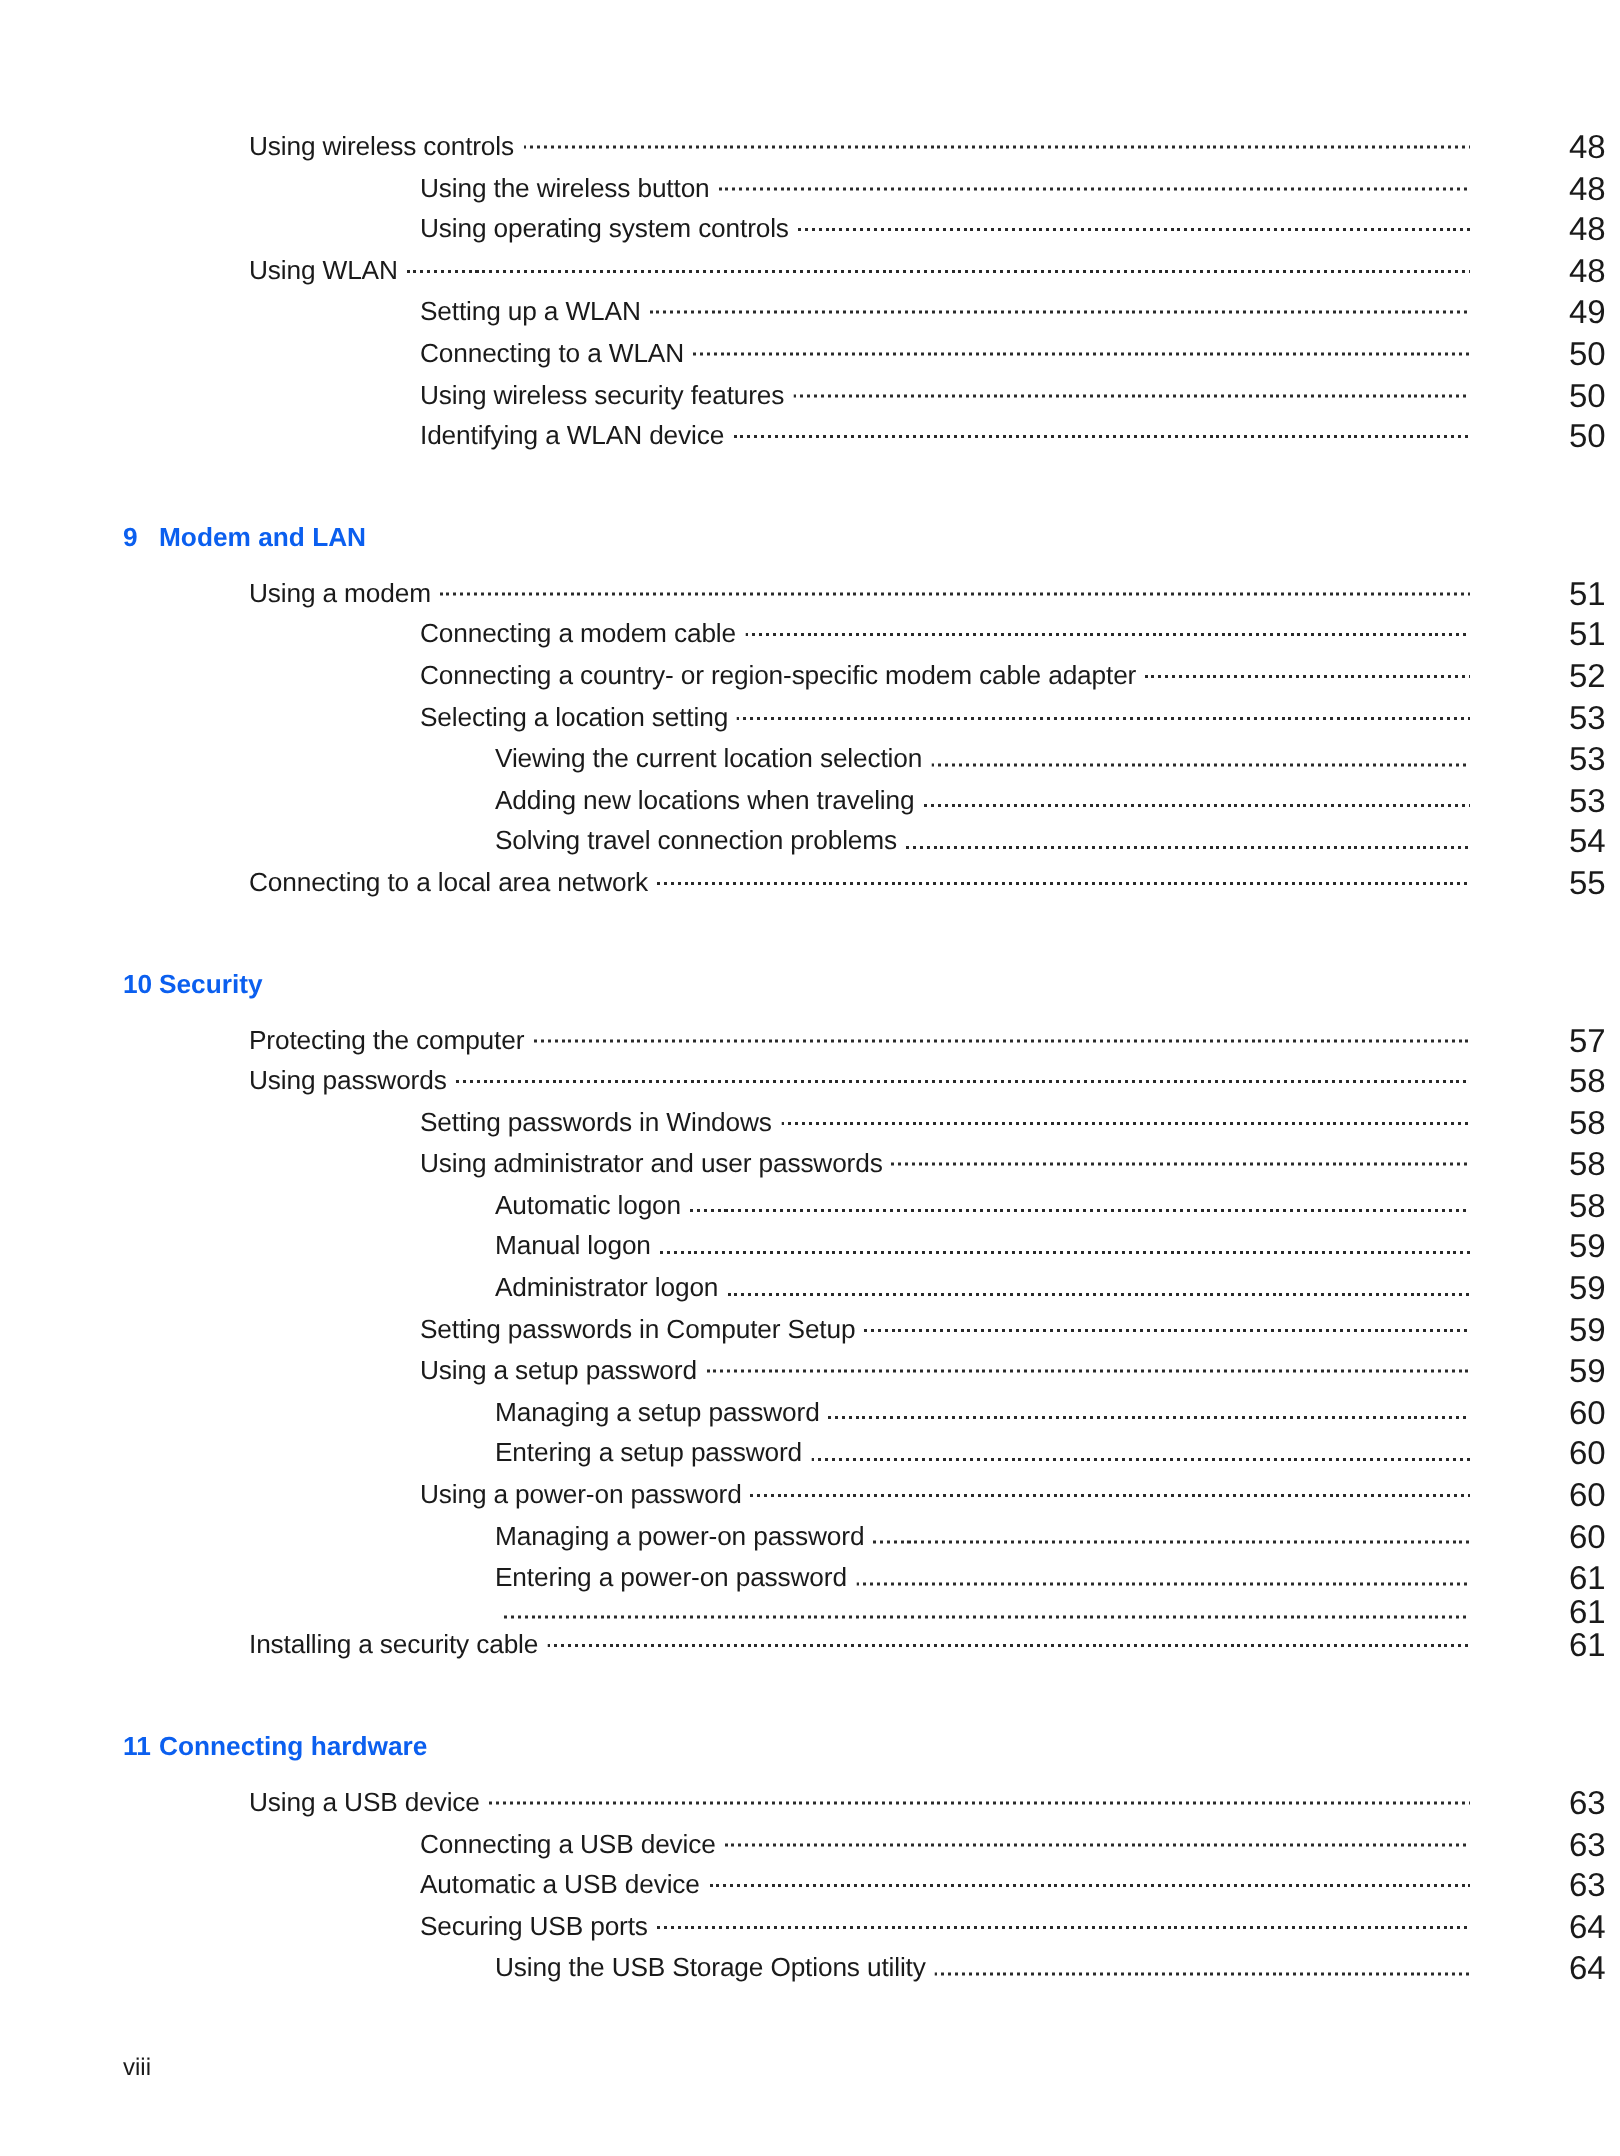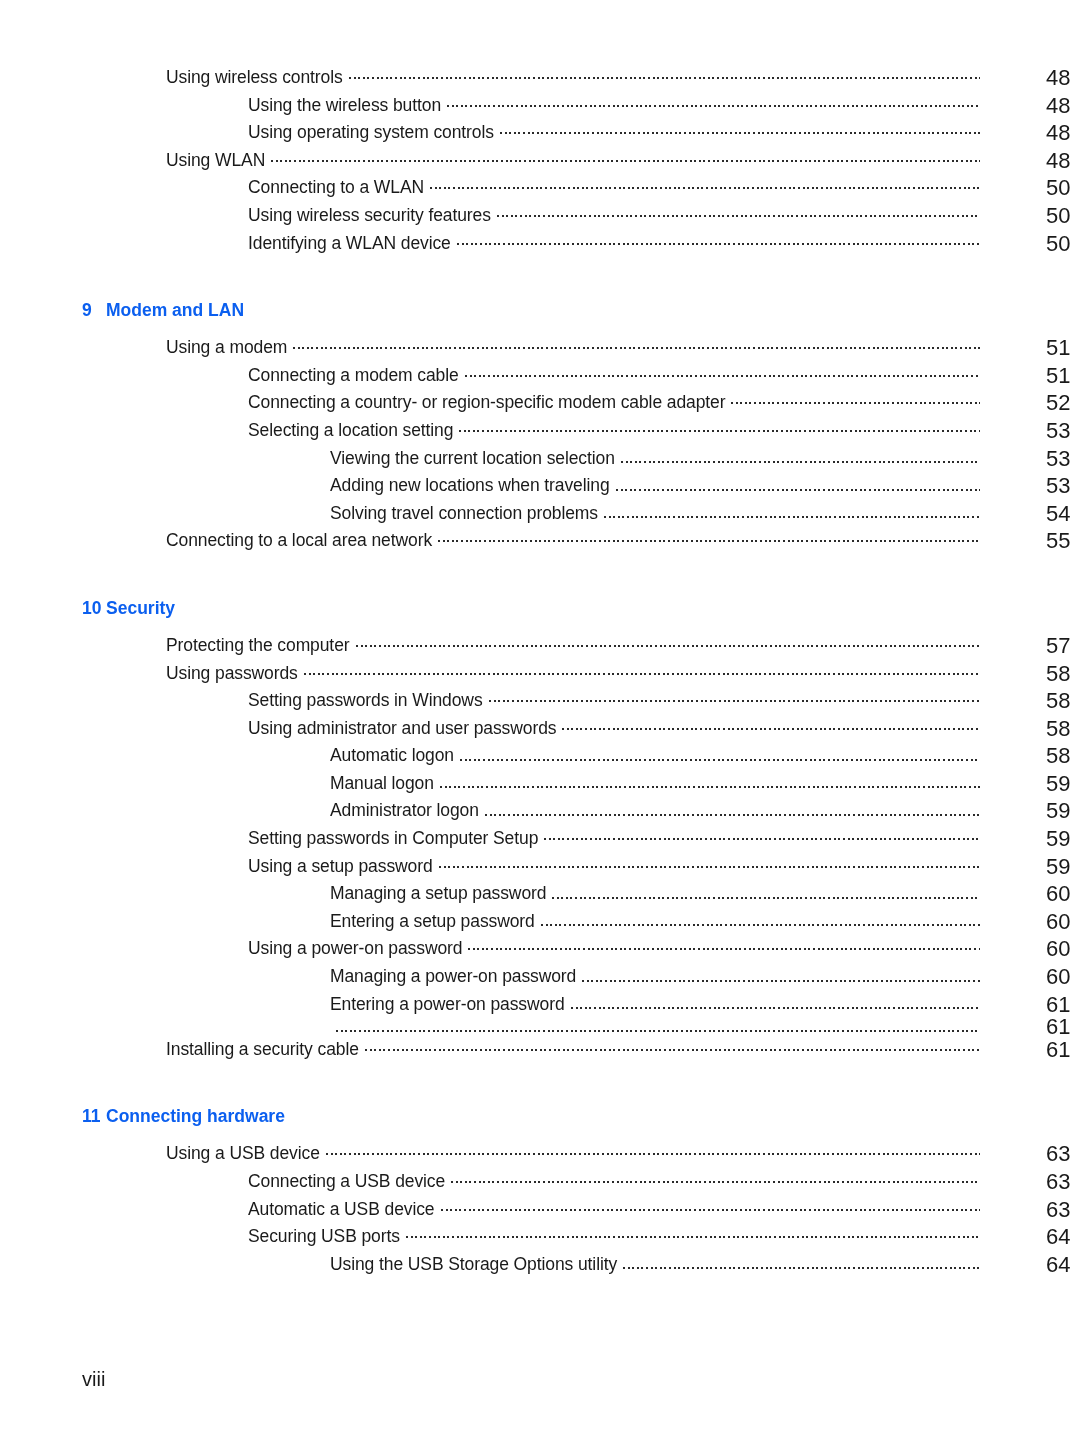--- a/index.html
+++ b/index.html
@@ -14,21 +14,21 @@
     color: #000000;
     position: relative;
     overflow: hidden;
   }
 
   .page {
     position: relative;
     width: 1080px;
     height: 1437px;
     box-sizing: border-box;
-    padding-top: 64px;
+    padding-top: 84px;
   }
 
   
   .toc-entry {
     display: flex;
     align-items: baseline;
     font-size: 17.5px;
     line-height: 27.6px;
     color: #1a1a1a;
     padding-right: 95px; 
@@ -64,21 +64,21 @@
     right: 0;
     width: 90px;
     text-align: left;
     padding-left: 56px;
     box-sizing: border-box;
     font-size: 22px;
   }
 
   
   .lvl-1 { padding-left: 166px; }
-  .lvl-2 { padding-left: 248px; }
+  .lvl-2 { padding-left: 248px; margin-left: 32px; }
   .lvl-3 { padding-left: 330px; align-items: center; }
 
   
   .chapter-heading {
     display: flex;
     align-items: baseline;
     font-size: 17.5px;
     font-weight: bold;
     color: #0b5fef;
     padding-left: 82px;
@@ -95,21 +95,21 @@
   }
 
   .section-block { }
   .section-block.first { margin-top: 0; }
 
   
   .page-footer {
     position: absolute;
     left: 82px;
     bottom: 48px;
-    font-size: 20px;
+    font-size: 16px;
     color: #1a1a1a;
     line-height: 20px;
   }
 </style>
 </head>
 <body>
 
 <div class="page">
   <div id="toc-root">
       <div class="section-block first">
@@ -125,20 +125,25 @@
         </div>
         <div class="toc-entry lvl-2">
           <span class="toc-title">Using operating system controls</span>
           <span class="toc-leader"></span>
           <span class="toc-page">48</span>
         </div>
         <div class="toc-entry lvl-1">
           <span class="toc-title">Using WLAN</span>
           <span class="toc-leader"></span>
           <span class="toc-page">48</span>
+        </div>
+        <div class="toc-entry lvl-2">
+          <span class="toc-title">Setting up a WLAN</span>
+          <span class="toc-leader"></span>
+          <span class="toc-page">49</span>
         </div>
         <div class="toc-entry lvl-2">
           <span class="toc-title">Connecting to a WLAN</span>
           <span class="toc-leader"></span>
           <span class="toc-page">50</span>
         </div>
         <div class="toc-entry lvl-2">
           <span class="toc-title">Using wireless security features</span>
           <span class="toc-leader"></span>
           <span class="toc-page">50</span>

